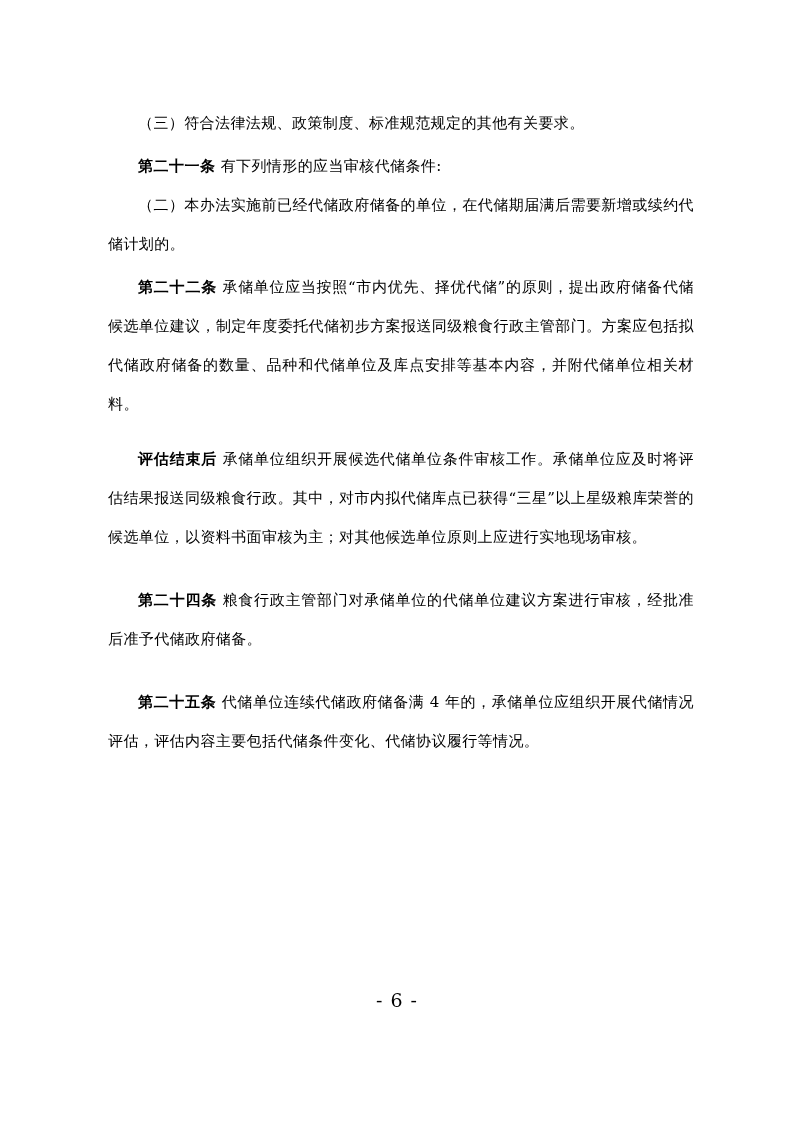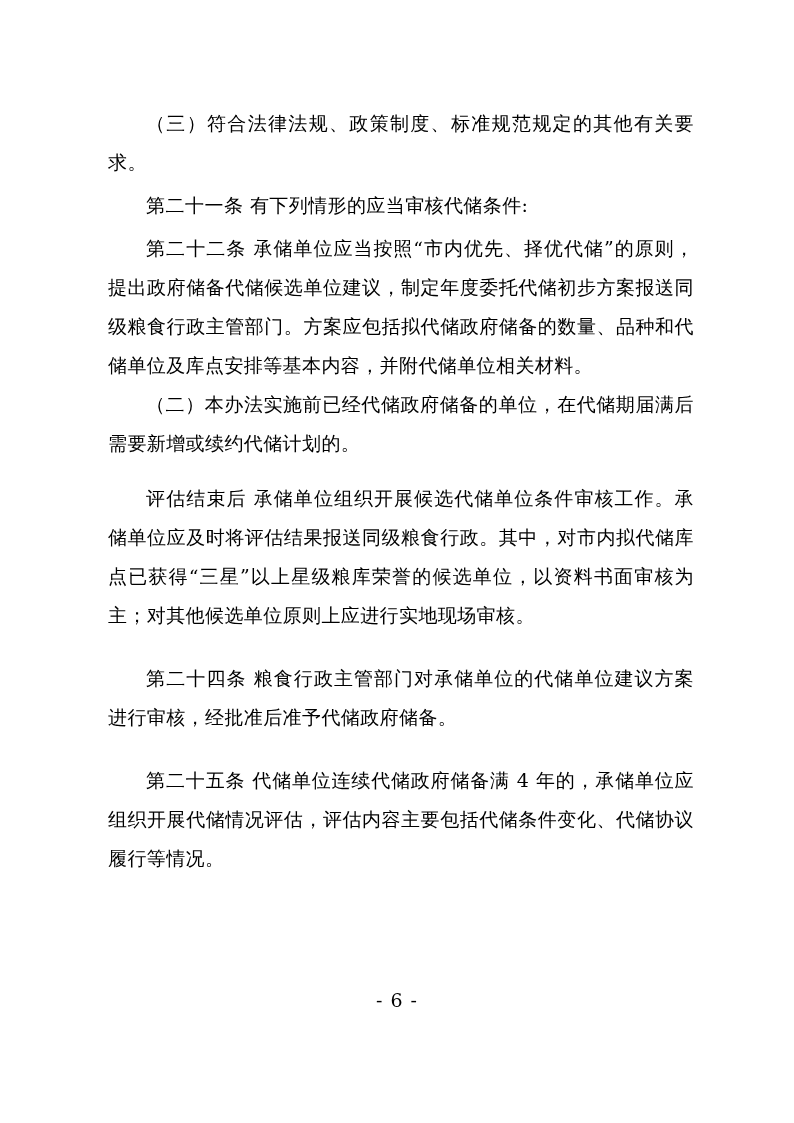--- a/index.html
+++ b/index.html
@@ -18,33 +18,33 @@
     color: #000000;
   }
   .content {
     position: absolute;
     left: 108px;
     top: 104px;
     width: 586px;
   }
   p.para {
     margin: 0 0 0 0;
-    font-size: 19px;
+    font-size: 15px;
     line-height: 39px;
     text-align: justify;
     text-justify: inter-ideograph;
     text-indent: 2em;
     letter-spacing: 0.4px;
     font-family: "DejaVu Serif", "Liberation Serif", serif;
   }
   p.gap-small { margin-top: 4px; }
   p.gap-med { margin-top: 24px; }
   p.gap-large { margin-top: 16px; }
   .art-label {
-    font-weight: normal;
+    font-weight: bold;
     letter-spacing: 0.5px;
   }
   .footer {
     position: absolute;
     left: 0;
     right: 0;
     bottom: 112px;
     text-align: center;
     font-size: 19px;
     font-family: "DejaVu Serif", "Liberation Serif", serif;
@@ -55,23 +55,23 @@
 <body>
 
 <div class="page">
   <div class="content">
 
     <p class="para"><span>（三）符合法律法规、政策制度、标准规范规定的其他有关要求。</span></p>
 
     <p class="para gap-small"><span class="art-label">第二十一条</span>&nbsp;<span>有下列情形的应当审核代储条件:</span></p>
 
 
+    <p class="para"><span>（二）本办法实施前已经代储政府储备的单位，在代储期届满后需要新增或续约代储计划的。</span></p>
+
     <p class="para gap-small"><span class="art-label">第二十二条</span>&nbsp;<span>承储单位应当按照“市内优先、择优代储”的原则，提出政府储备代储候选单位建议，制定年度委托代储初步方案报送同级粮食行政主管部门。方案应包括拟代储政府储备的数量、品种和代储单位及库点安排等基本内容，并附代储单位相关材料。</span></p>
-
-    <p class="para"><span>（二）本办法实施前已经代储政府储备的单位，在代储期届满后需要新增或续约代储计划的。</span></p>
 
     <p class="para gap-large"><span class="art-label">评估结束后</span>&nbsp;<span>承储单位组织开展候选代储单位条件审核工作。承储单位应及时将评估结果报送同级粮食行政。其中，对市内拟代储库点已获得“三星”以上星级粮库荣誉的候选单位，以资料书面审核为主；对其他候选单位原则上应进行实地现场审核。</span></p>
 
     <p class="para gap-med"><span class="art-label">第二十四条</span>&nbsp;<span>粮食行政主管部门对承储单位的代储单位建议方案进行审核，经批准后准予代储政府储备。</span></p>
 
     <p class="para gap-med"><span class="art-label">第二十五条</span>&nbsp;<span>代储单位连续代储政府储备满 4 年的，承储单位应组织开展代储情况评估，评估内容主要包括代储条件变化、代储协议履行等情况。</span></p>
 
 
   </div>
 

